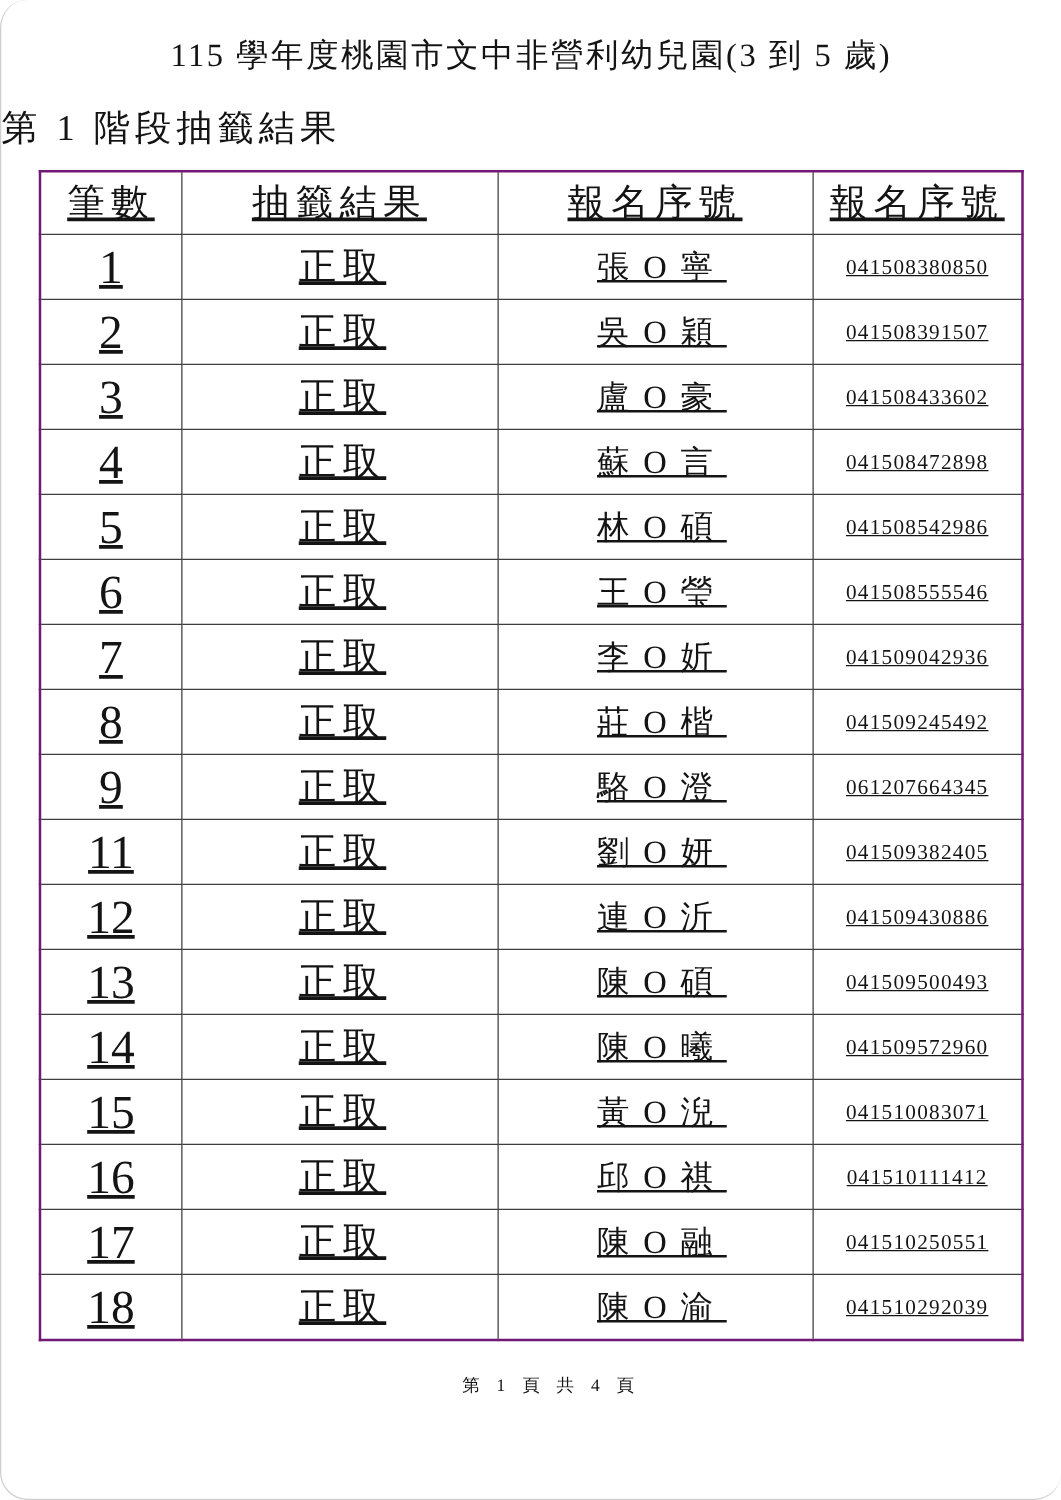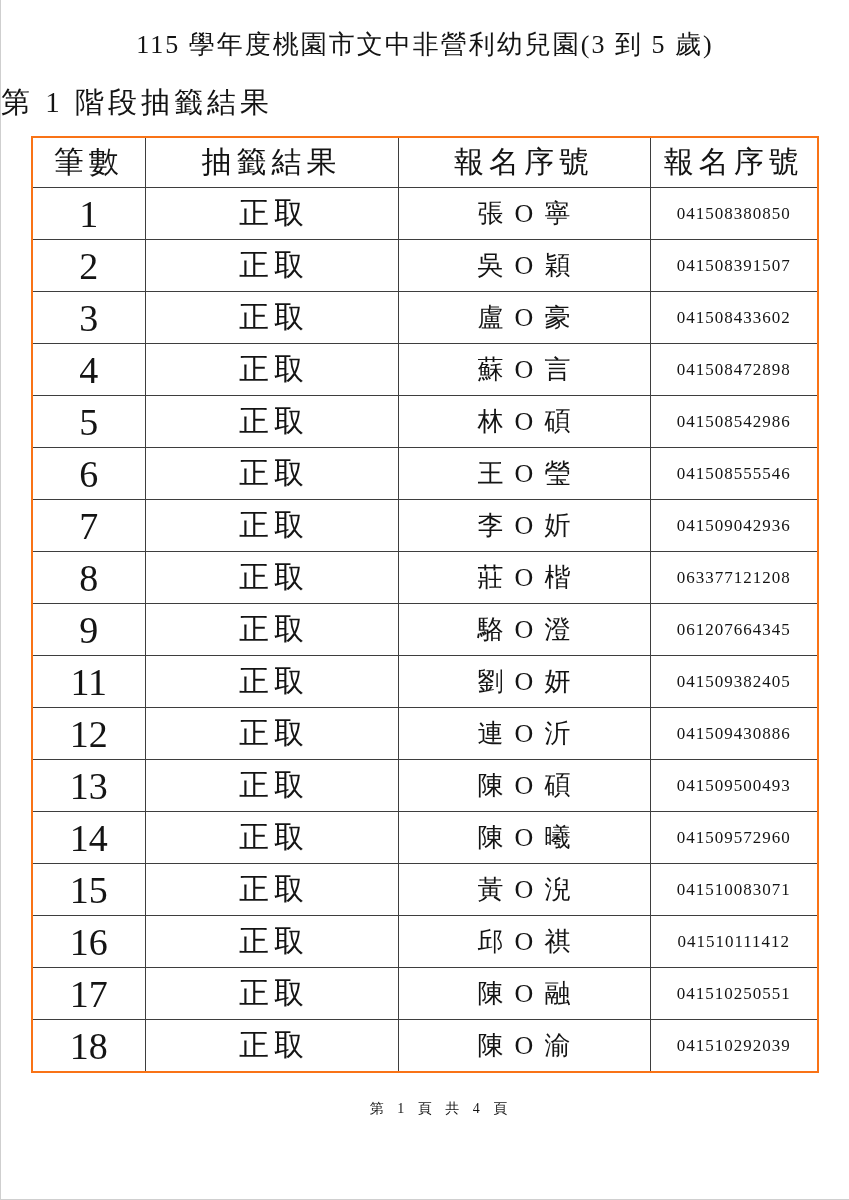--- a/index.html
+++ b/index.html
@@ -15,40 +15,42 @@
   }
   .page {
     position: relative;
     width: 849px;
     height: 1200px;
     box-sizing: border-box;
     background: #ffffff;
     border-left: 1px solid #cfcfcf;
     border-bottom: 1px solid #cfcfcf;
     overflow: hidden;
+    border-radius: 22px;
   }
   .doc-title {
     text-align: center;
     padding-top: 27px;
     font-size: 26px;
     letter-spacing: 2px;
     white-space: nowrap;
   }
   .doc-subtitle {
     margin-top: 21px;
     font-size: 29px;
     letter-spacing: 4px;
     white-space: nowrap;
   }
   table.results {
     border-collapse: collapse;
     table-layout: fixed;
     width: 786px;
     margin: 13px auto 0 auto;
-    border: 2px solid #f97316;
+    border: 2px solid #701a75;
+    text-decoration: underline;
   }
   table.results th,
   table.results td {
     border: 1px solid #3e3e3e;
     text-align: center;
     vertical-align: middle;
     padding: 0;
     overflow: hidden;
   }
   col.c-no     { width: 113px; }
@@ -159,21 +161,21 @@
     <td class="cell-no">7</td>
     <td class="cell-result">正取</td>
     <td class="cell-name">李O妡</td>
     <td class="cell-serial">041509042936</td>
   </tr>
 
   <tr>
     <td class="cell-no">8</td>
     <td class="cell-result">正取</td>
     <td class="cell-name">莊O楷</td>
-    <td class="cell-serial">063377121208</td>
+    <td class="cell-serial">041509245492</td>
   </tr>
 
   <tr>
     <td class="cell-no">9</td>
     <td class="cell-result">正取</td>
     <td class="cell-name">駱O澄</td>
     <td class="cell-serial">061207664345</td>
   </tr>
 
 

